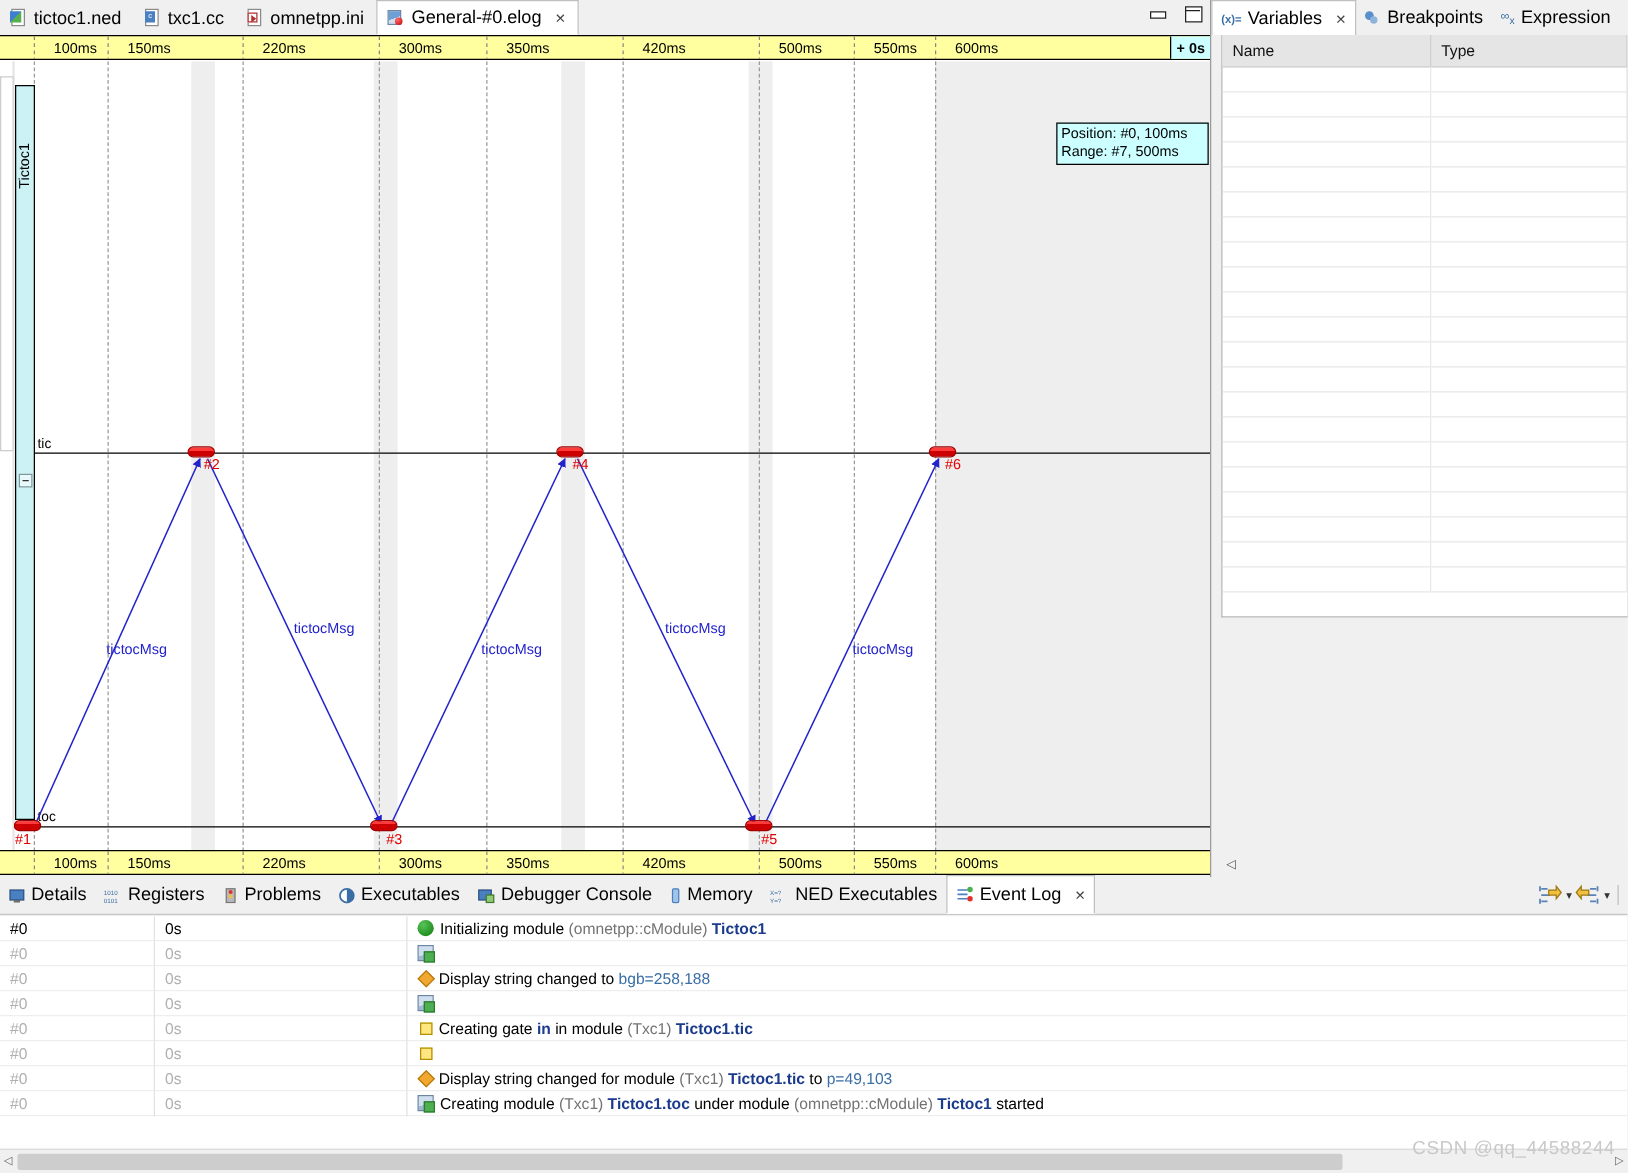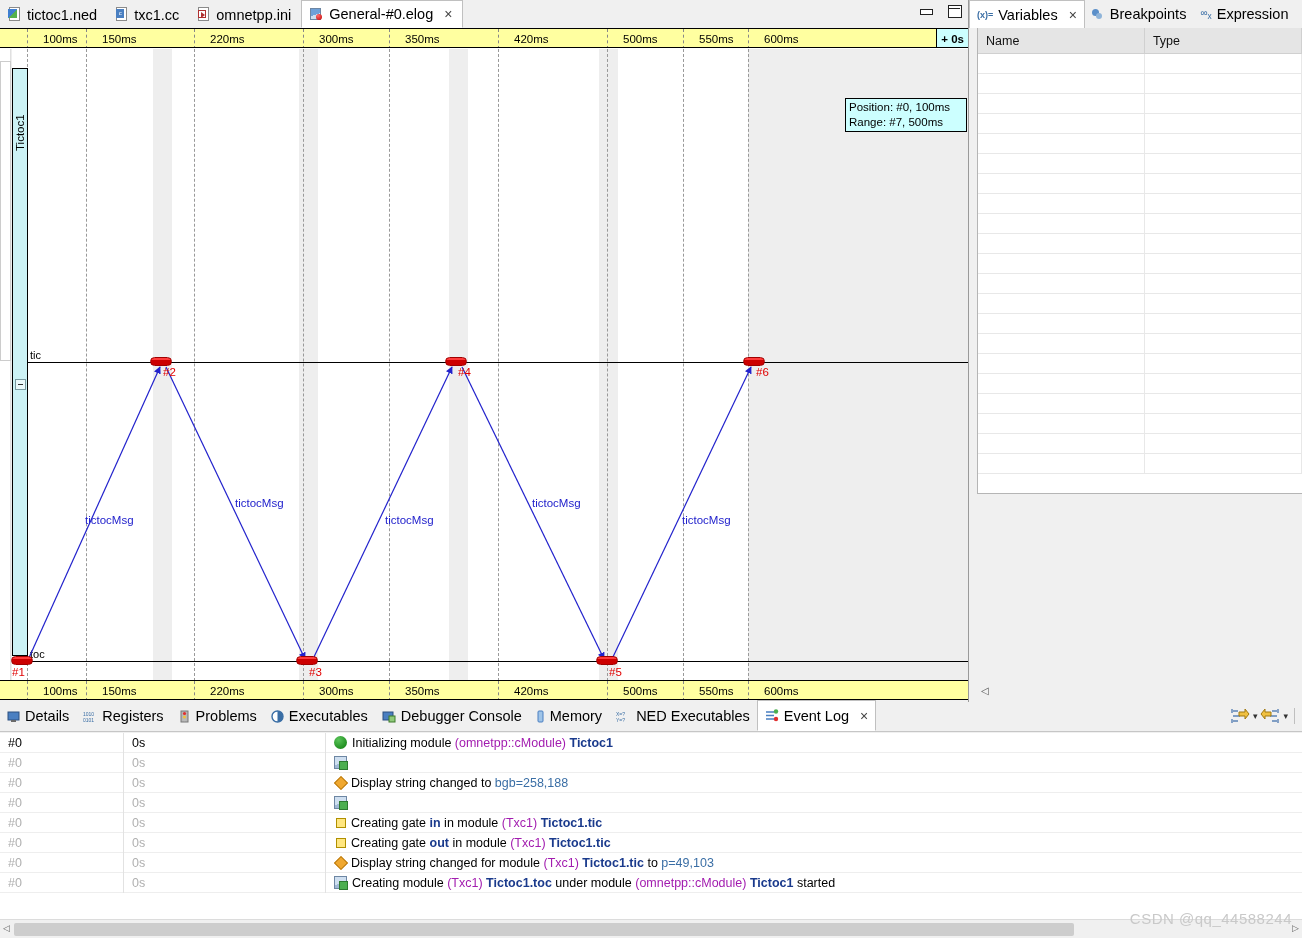--- a/index.html
+++ b/index.html
@@ -263,21 +263,21 @@
     border-right: 1px solid #cfcfcf;
   }
   .lh-ev { width: 124px; } .lh-time { width: 202px; } .lh-det { flex: 1; }
   .logrow { display: flex; height: 20px; border-bottom: 1px solid #eeeeee; align-items: center; }
   .lc-ev { width: 124px; padding-left: 8px; border-right: 1px solid #e2e2e2; height: 20px; line-height: 20px; font-size: 12.5px; }
   .lc-time { width: 202px; padding-left: 8px; border-right: 1px solid #e2e2e2; height: 20px; line-height: 20px; font-size: 12.5px; }
   .lc-det { flex: 1; padding-left: 8px; height: 20px; line-height: 20px; font-size: 12.5px;
             display: flex; align-items: center; gap: 5px; white-space: nowrap; overflow: hidden; }
   .dim { color: #b0b0b0; }
   .tok-plain { color: #000; }
-  .tok-type  { color: #a21caf; margin-top: 32px; }
+  .tok-type  { color: #737373; margin-top: 32px; }
   .tok-bold  { color: #1a3a8c; font-weight: bold; }
   .tok-val   { color: #3a6ea5; }
   .tok-gate  { color: #1a3a8c; font-weight: bold; }
 
   .li { width: 13px; height: 13px; flex: none; position: relative; }
   .li-init { border-radius: 50%; background: radial-gradient(circle at 35% 30%, #59c459, #0a7a0a); }
   .li-mod {
     background: linear-gradient(160deg, #cfdff0 0 55%, #9fb8d4 55% 100%);
     border: 1px solid #6d86a3;
   }
@@ -706,21 +706,20 @@
             <div class="lc-det">
               <span class="li li-gate"></span>
               <span><span class="tok-plain">Creating gate </span><span class="tok-gate">in</span><span class="tok-plain"> in module </span><span class="tok-type">(Txc1) </span><span class="tok-bold">Tictoc1.tic</span></span>
             </div>
           </div>
           <div class="logrow">
             <div class="lc-ev dim">#0</div>
             <div class="lc-time dim">0s</div>
             <div class="lc-det">
               <span class="li li-gate"></span>
-              <span><span class="tok-plain">Creating gate </span><span class="tok-gate">out</span><span class="tok-plain"> in module </span><span class="tok-type">(Txc1) </span><span class="tok-bold">Tictoc1.tic</span></span>
             </div>
           </div>
           <div class="logrow">
             <div class="lc-ev dim">#0</div>
             <div class="lc-time dim">0s</div>
             <div class="lc-det">
               <span class="li li-disp"></span>
               <span><span class="tok-plain">Display string changed for module </span><span class="tok-type">(Txc1) </span><span class="tok-bold">Tictoc1.tic</span><span class="tok-plain"> to </span><span class="tok-val">p=49,103</span></span>
             </div>
           </div>

